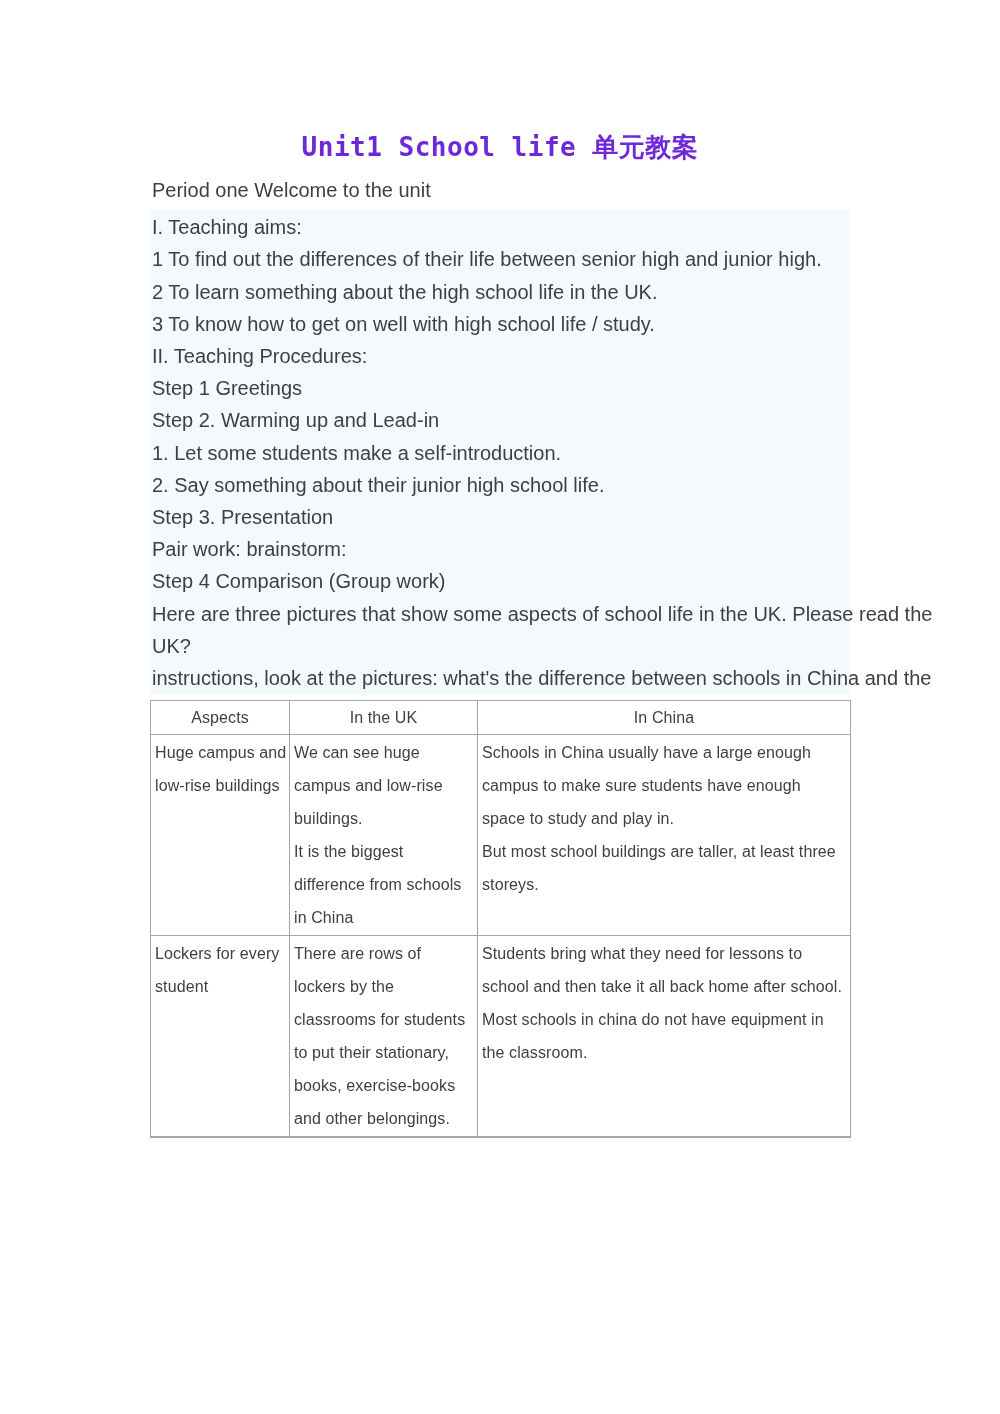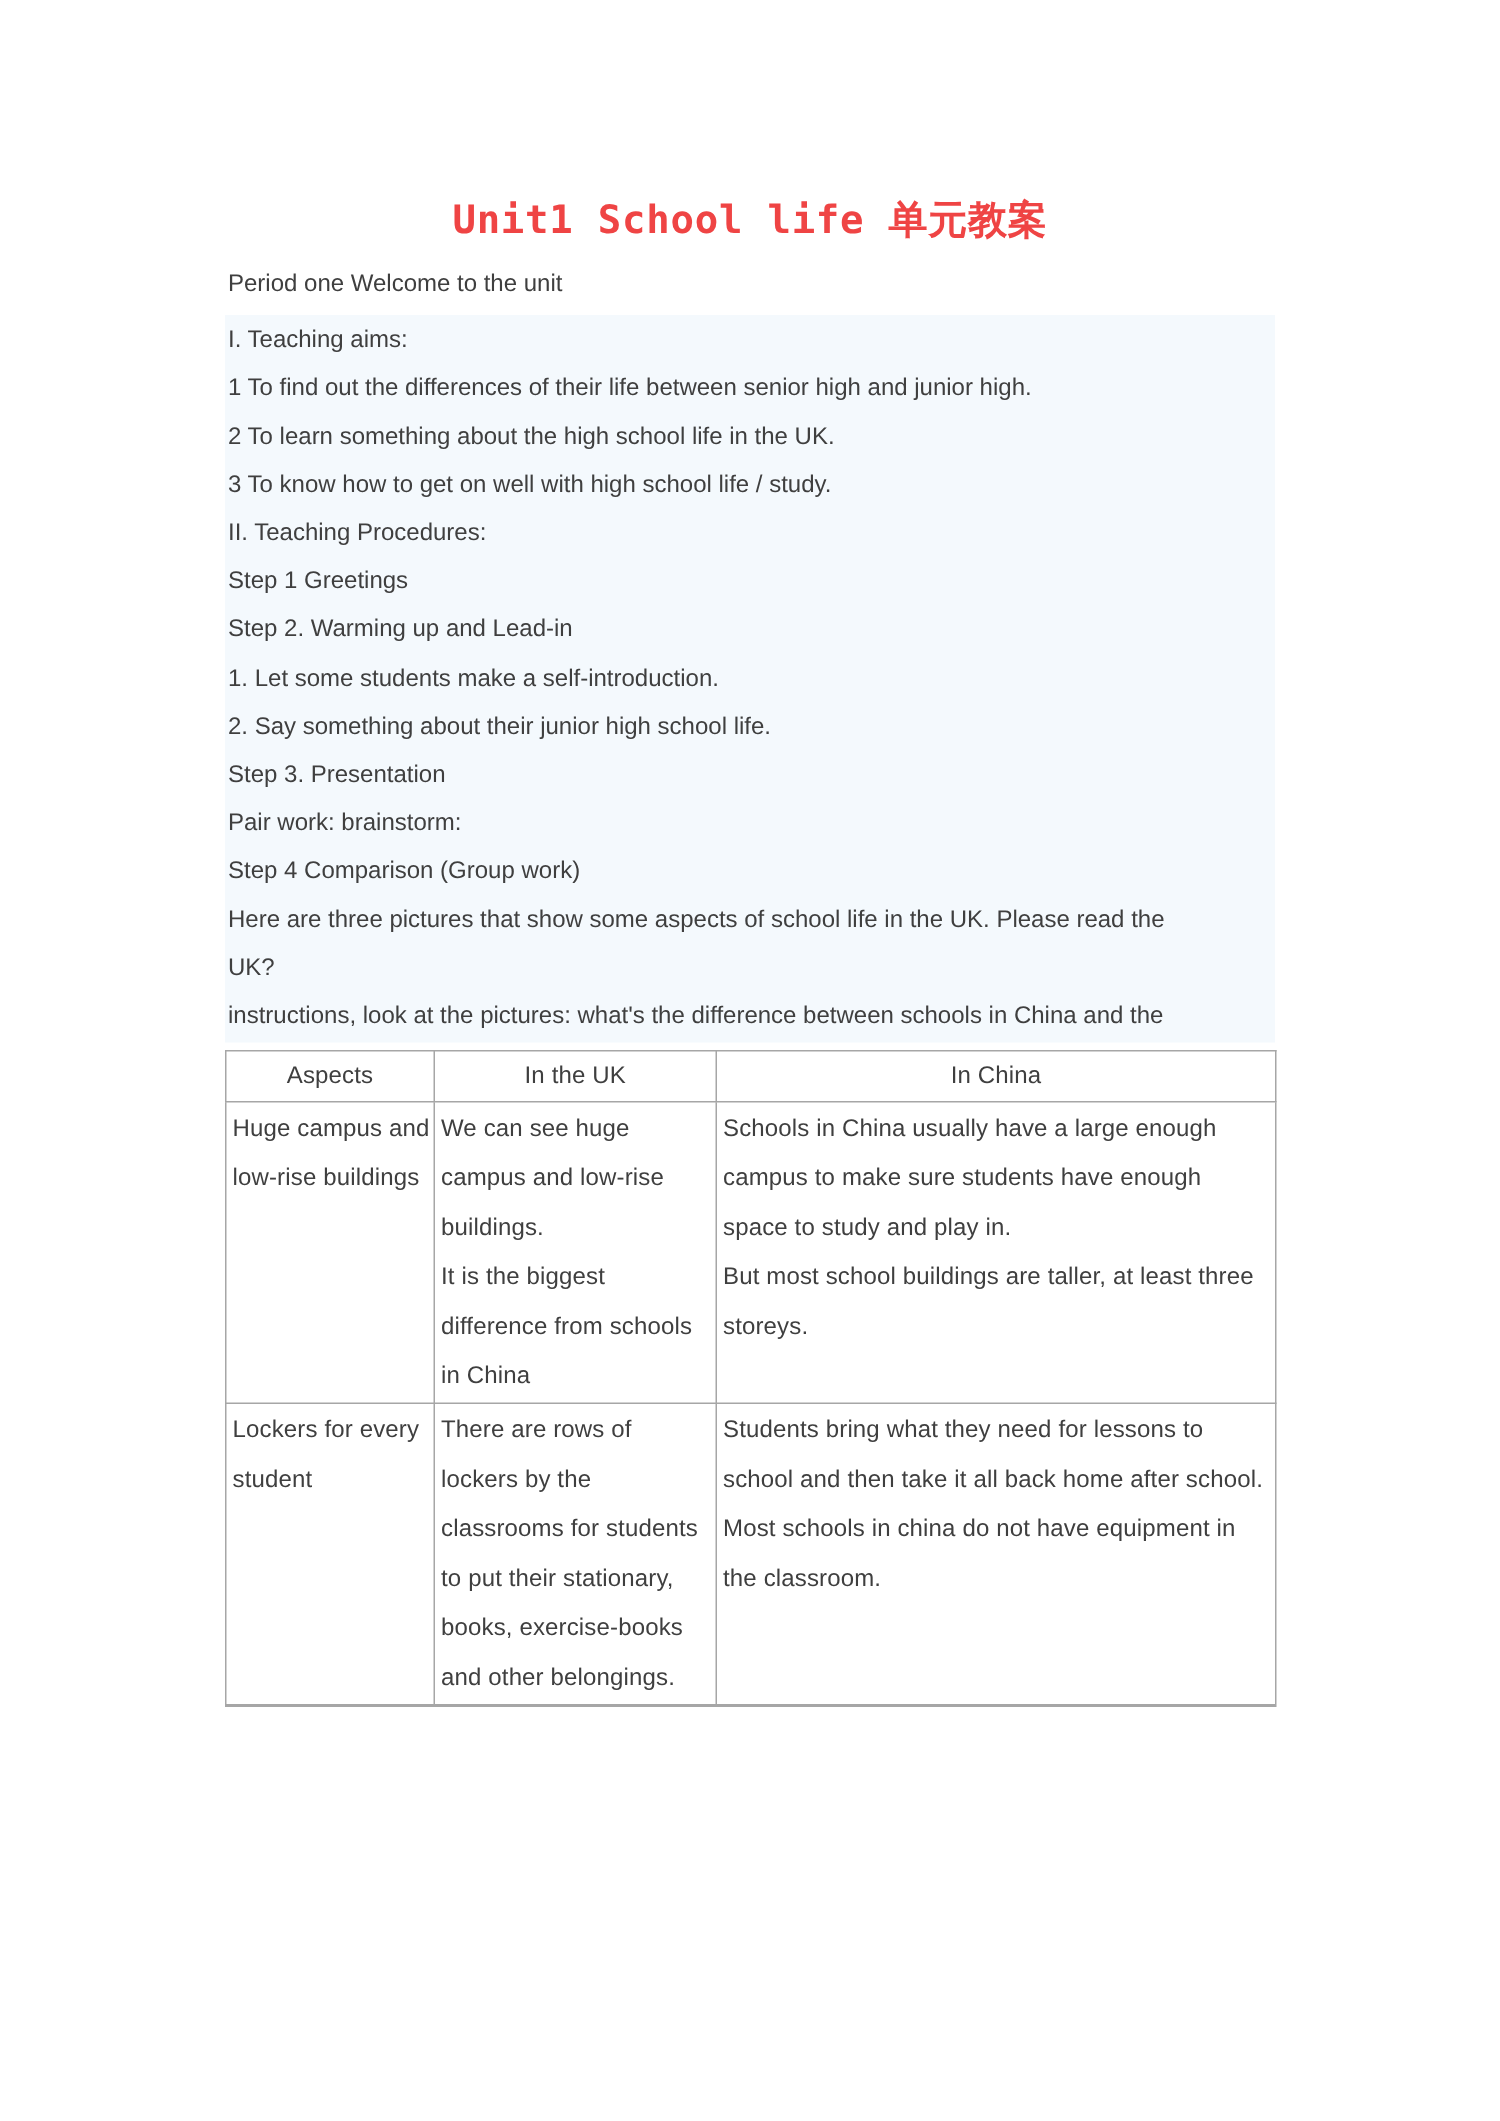--- a/index.html
+++ b/index.html
@@ -21,26 +21,26 @@
     padding: 128px 150px 0 150px;
   }
   .title {
     margin: 0;
     font-family: "DejaVu Sans Mono", monospace;
     font-weight: 700;
     font-size: 26px;
     line-height: 38px;
     letter-spacing: 0.5px;
     text-align: center;
-    color: #ef4444;
+    color: #6d28d9;
     white-space: nowrap;
   }
   .line {
     margin: 0;
-    font-size: 16px;
+    font-size: 20px;
     line-height: 32.2px;
     white-space: nowrap;
   }
   .lead {
     margin-top: 8px;
     padding-left: 2px;
   }
   .aims {
     margin-top: 4px;
     padding: 1px 0 1px 2px;

